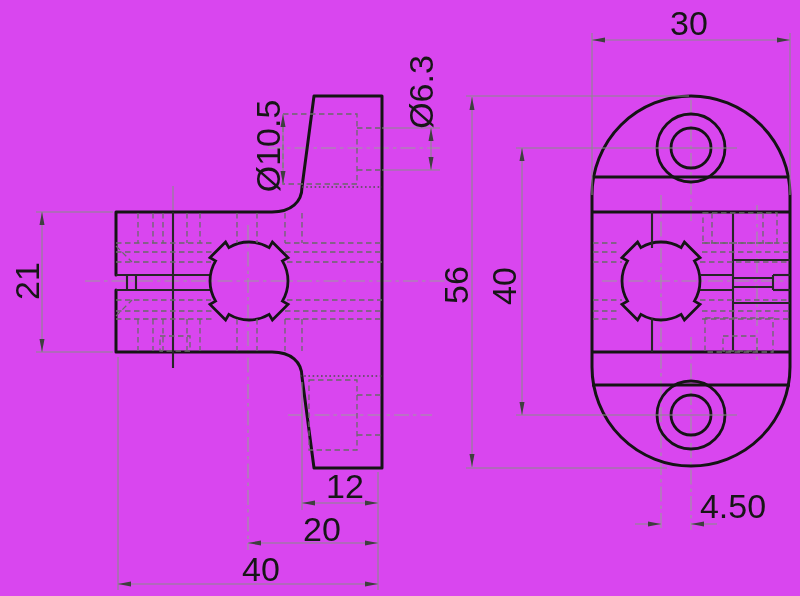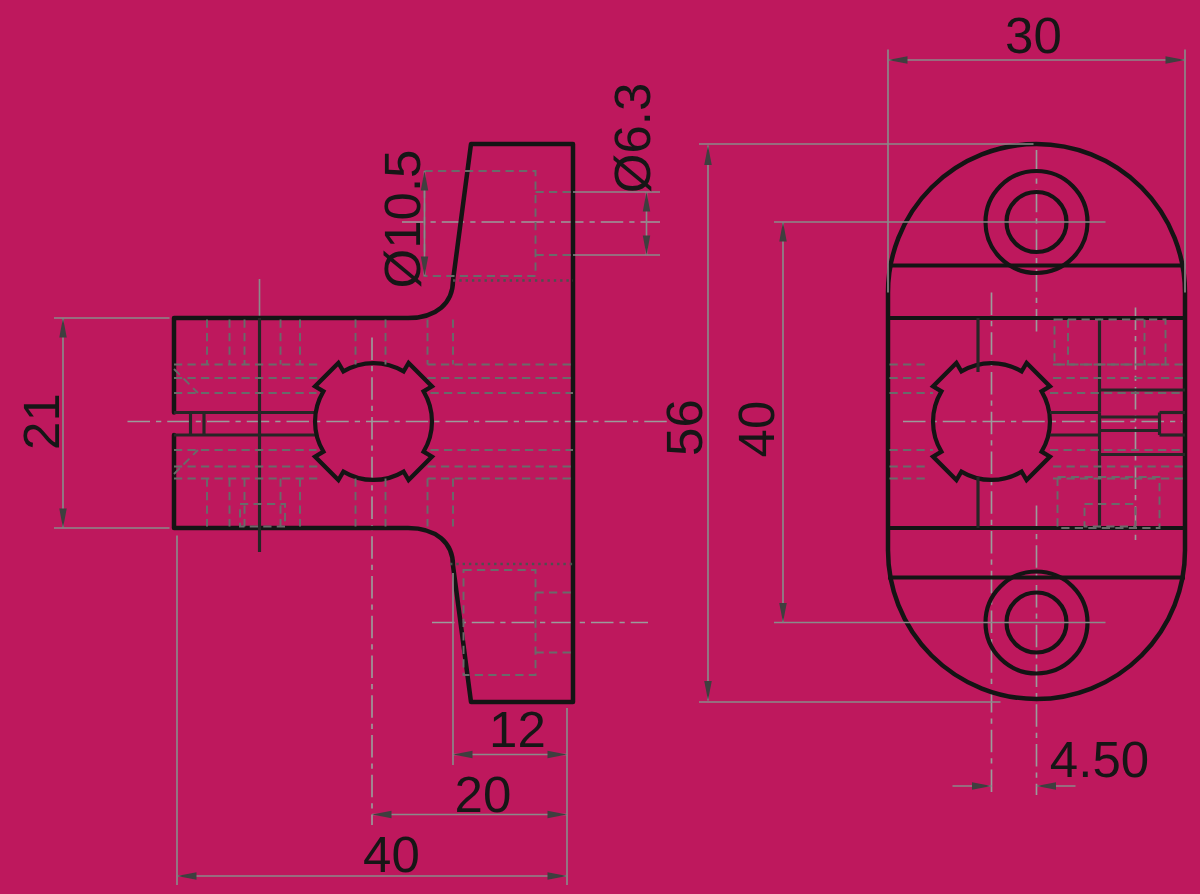--- a/index.html
+++ b/index.html
@@ -1,16 +1,16 @@
 <!DOCTYPE html>
 <html><head>
 <meta charset="utf-8">
 <style>
   html,body{margin:0;padding:0;background:#ffffff;}
-  .stage{width:800px;height:596px;position:relative;background:#be185d;overflow:hidden;}
+  .stage{width:800px;height:596px;position:relative;background:#d946ef;overflow:hidden;}
   svg{display:block;}
   .o3{stroke:#141414;stroke-width:3;fill:none;stroke-linejoin:round;stroke-linecap:round;}
   .o28{stroke:#141414;stroke-width:2.8;fill:none;}
   .o2{stroke:#262626;stroke-width:2.1;fill:none;}
   .hid{stroke:#6a6a6a;stroke-width:1.3;fill:none;stroke-dasharray:5.5 3.5;}
   .dot{stroke:#4f4f4f;stroke-width:1.6;fill:none;stroke-dasharray:1.6 2.6;}
   .cl{stroke:#9b9b9b;stroke-width:1.1;fill:none;stroke-dasharray:15 4 3.5 4;}
   .ext{stroke:#8a8a8a;stroke-width:1.1;fill:none;}
   .arr{fill:#3f3f3f;stroke:none;}
   .lbl{font-family:"Liberation Sans","DejaVu Sans",sans-serif;font-size:34px;fill:#161616;}

